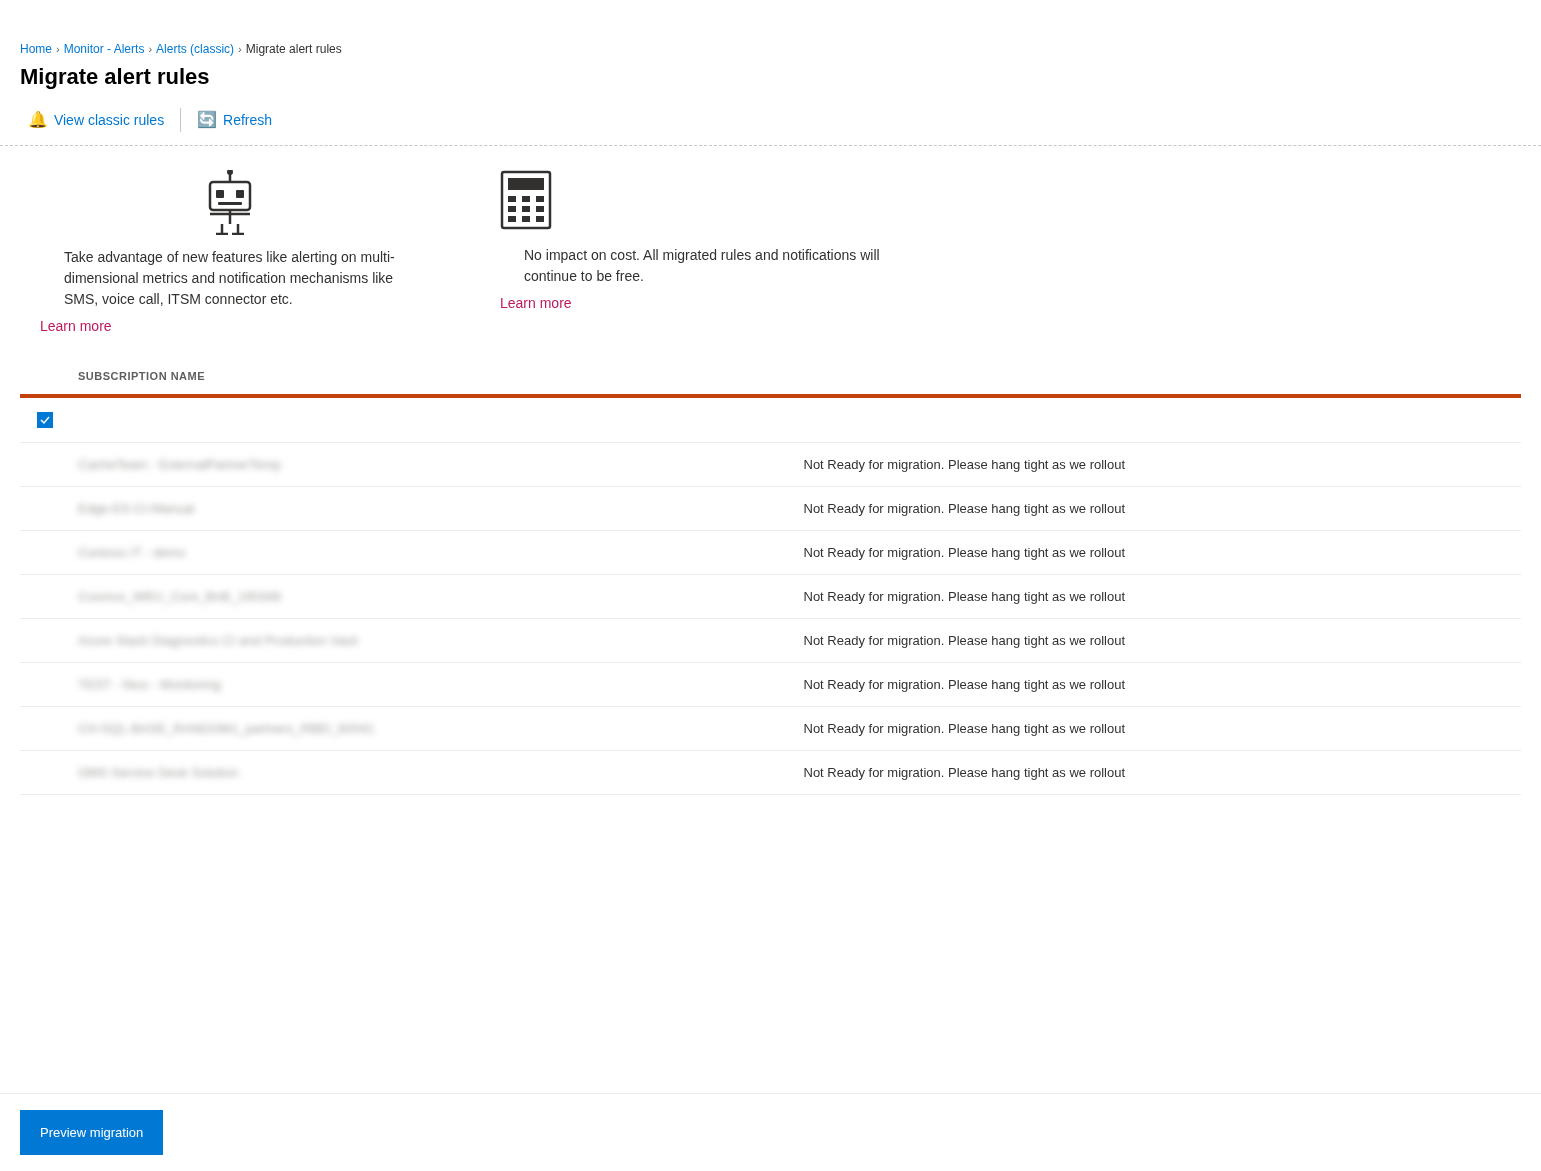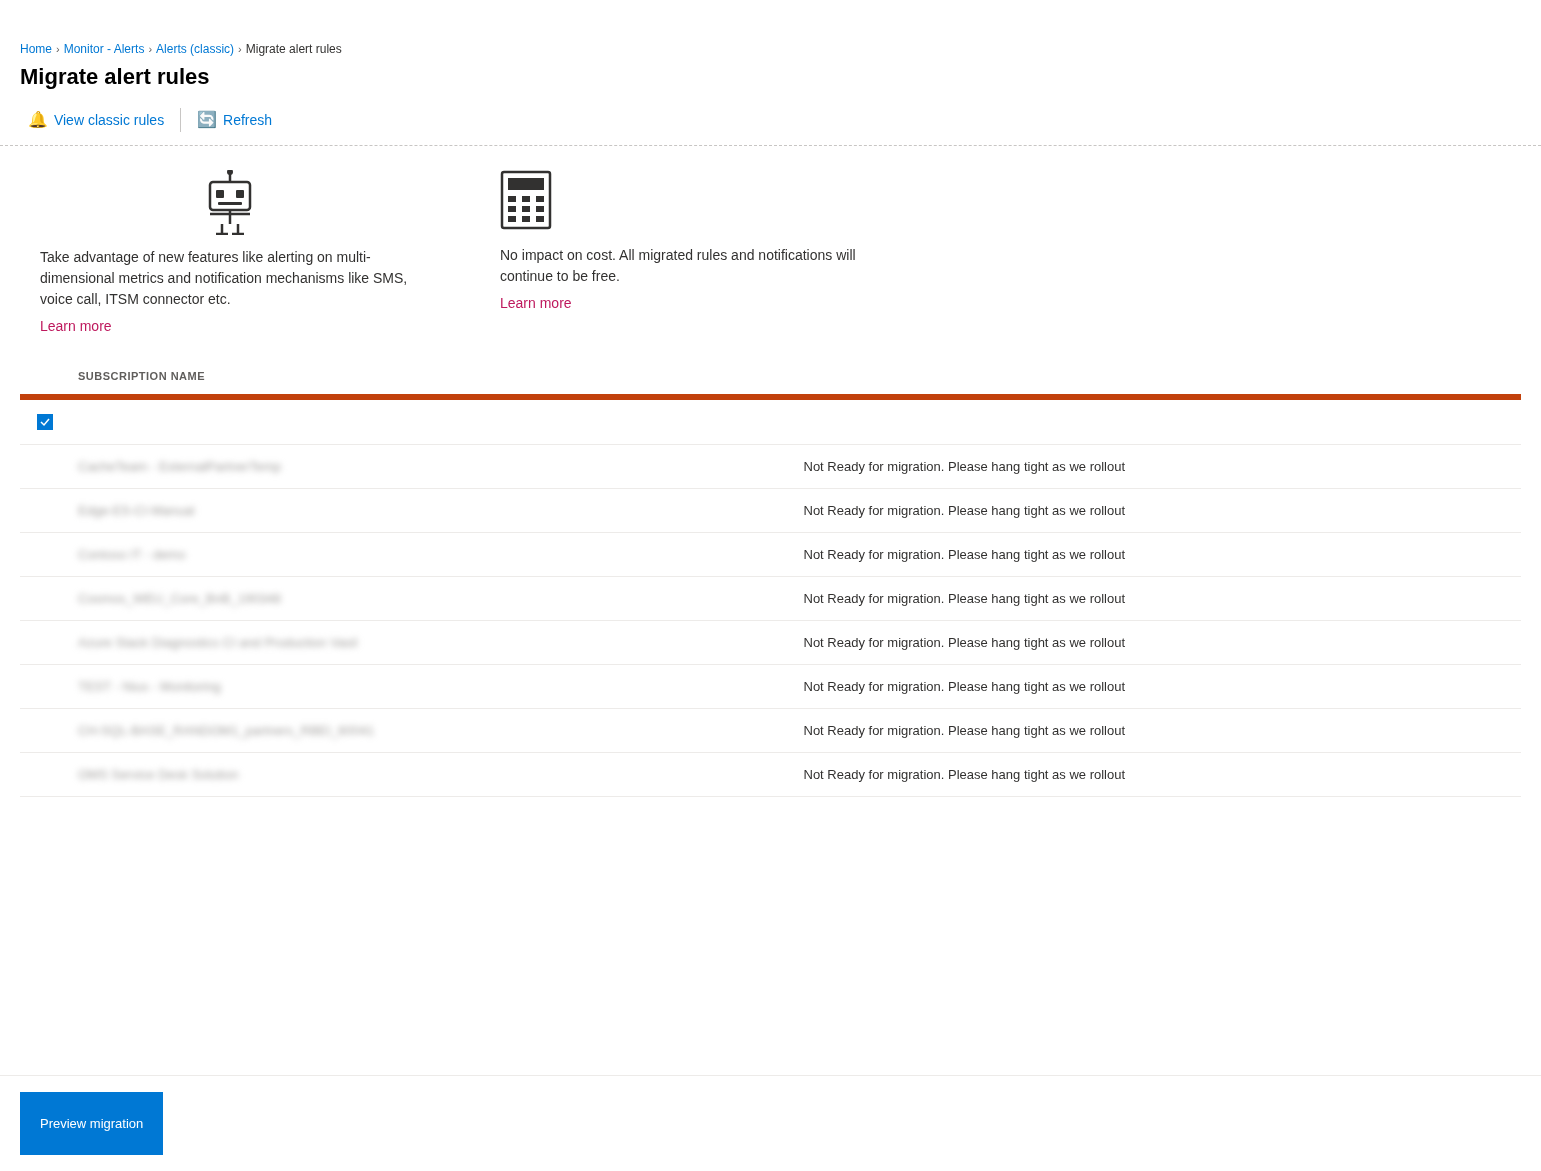--- a/index.html
+++ b/index.html
@@ -64,32 +64,33 @@
       gap: 80px;
     }
     .info-panel {
       flex: 1;
       max-width: 380px;
     }
     .info-panel p {
       color: #323130;
       line-height: 1.5;
       margin-bottom: 8px;
+      margin-left: 24px;
     }
     .info-panel a {
       color: #be185d;
       text-decoration: none;
     }
     .table-section {
       padding: 0 20px;
     }
     .table-header {
       display: grid;
       grid-template-columns: 50px 1fr 1fr;
-      border-bottom: 6px solid #c2410c;
+      border-bottom: 4px solid #c2410c;
       padding: 8px 0;
     }
     .table-header-cell {
       font-size: 11px;
       font-weight: 600;
       color: #605e5c;
       text-transform: uppercase;
       letter-spacing: 0.5px;
       padding: 4px 8px;
     }
@@ -138,21 +139,21 @@
       left: 0;
       width: 100%;
       background: #fff;
       border-top: 1px solid #edebe9;
       padding: 16px 20px;
     }
     .preview-btn {
       background: #0078d4;
       color: #fff;
       border: none;
-      padding: 24px 20px;
+      padding: 15px 20px;
       font-size: 13px;
       cursor: pointer;
       font-family: 'Segoe UI', Arial, sans-serif;
     }
 
     
     .robot-icon {
       display: flex;
       flex-direction: column;
       align-items: center;

